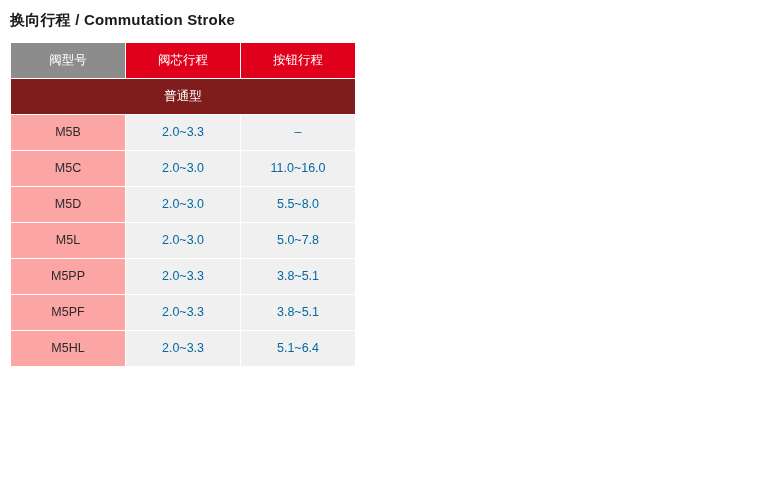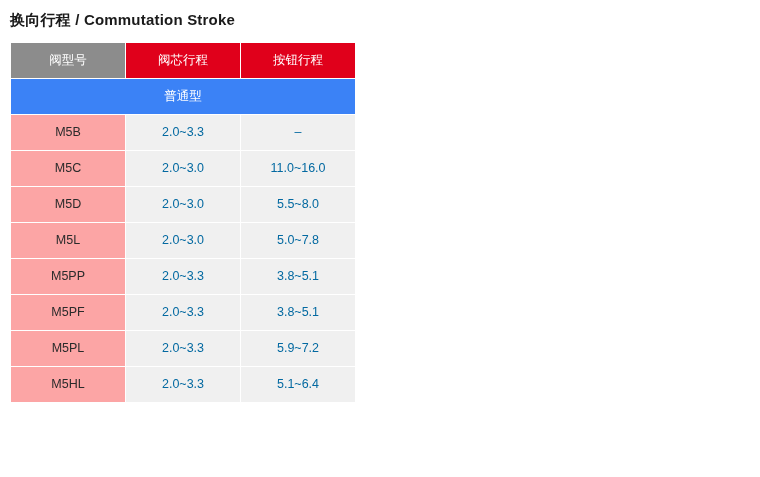--- a/index.html
+++ b/index.html
@@ -55,21 +55,21 @@
 
   .hdr-grey {
     background: #8c8c8c;
     color: #ffffff;
   }
   .hdr-red {
     background: #e0001b;
     color: #ffffff;
   }
   .section-row td {
-    background: #3b82f6;
+    background: #7f1d1d;
     color: #ffffff;
   }
   .cell-model {
     background: #fca5a5;
     color: #2b2b2b;
   }
   .cell-value {
     background: #f0f0f0;
     color: #0369a1;
   }
@@ -126,25 +126,20 @@
         <td class="cell-model">M5PP</td>
         <td class="cell-value">2.0~3.3</td>
         <td class="cell-value">3.8~5.1</td>
       </tr>
       <tr>
         <td class="cell-model">M5PF</td>
         <td class="cell-value">2.0~3.3</td>
         <td class="cell-value">3.8~5.1</td>
       </tr>
       <tr>
-        <td class="cell-model">M5PL</td>
-        <td class="cell-value">2.0~3.3</td>
-        <td class="cell-value">5.9~7.2</td>
-      </tr>
-      <tr>
         <td class="cell-model">M5HL</td>
         <td class="cell-value">2.0~3.3</td>
         <td class="cell-value">5.1~6.4</td>
       </tr>
     </tbody>
   </table>
 
 </div>
 
 </body></html>

